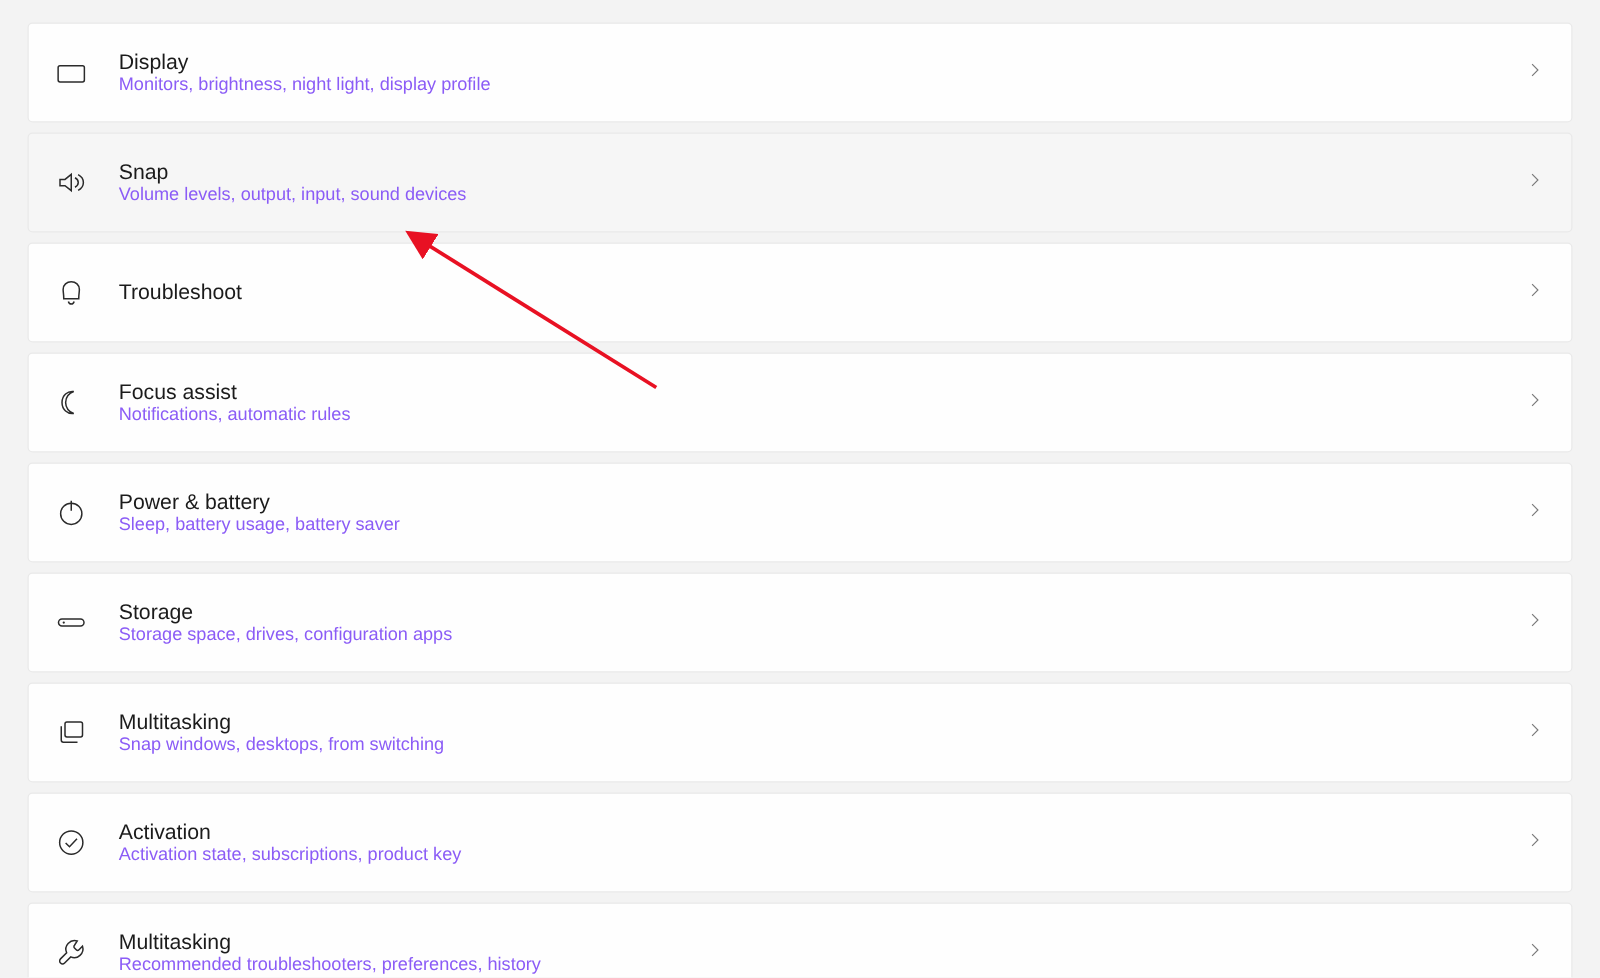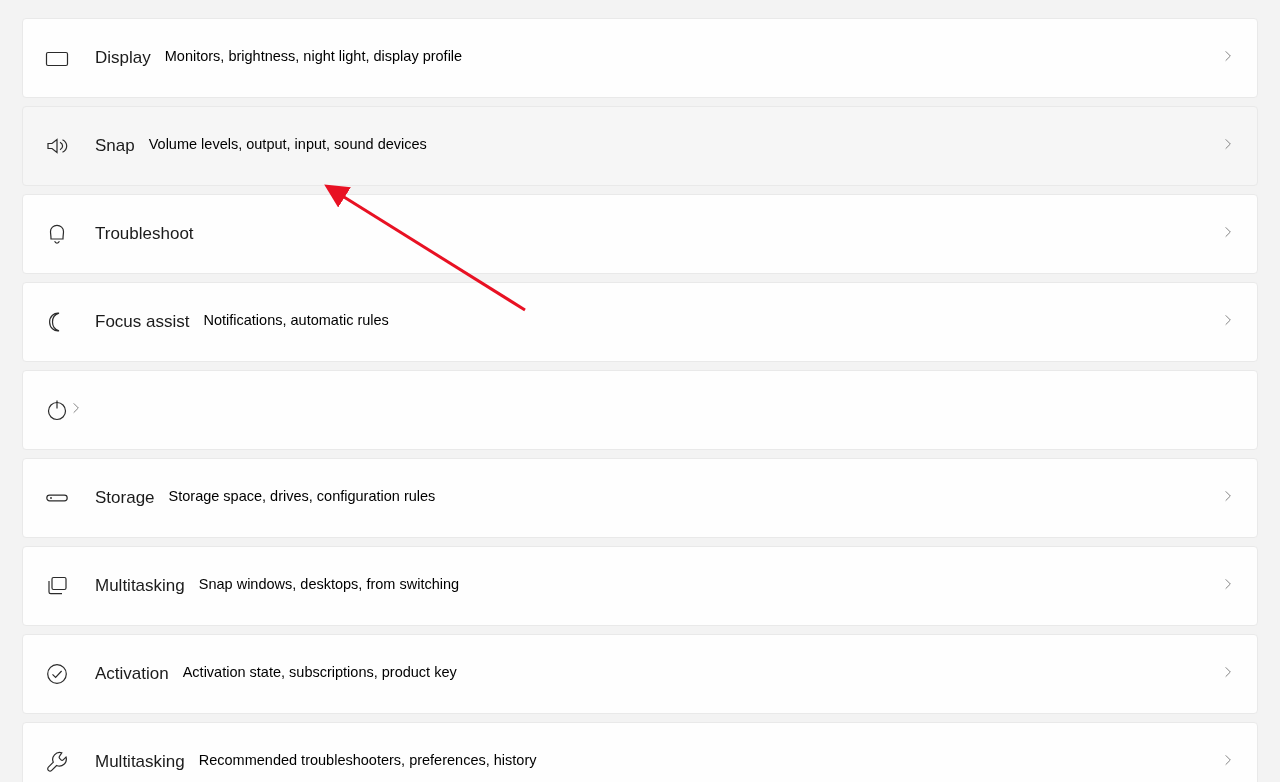--- a/index.html
+++ b/index.html
@@ -47,31 +47,31 @@
       width: 24px;
       height: 24px;
       stroke: #2b2b2b;
       fill: none;
       stroke-width: 1.2;
     }
     .item-text {
       margin-left: 26px;
       flex: 1;
       display: flex;
-      flex-direction: row;
-      gap: 14px;
+      flex-direction: column;
+      gap: 0;
     }
     .item-title {
       font-size: 17px;
       color: #1b1b1b;
       font-weight: 400;
     }
     .item-desc {
       font-size: 14.5px;
-      color: #000000;
+      color: #8b5cf6;
       font-weight: 400;
     }
     .item-chevron {
       flex-shrink: 0;
       color: #7a7a7a;
     }
     .item-chevron svg {
       width: 14px;
       height: 14px;
       stroke: #7a7a7a;
@@ -158,37 +158,41 @@
     </div>
   </div>
 
   <div class="settings-item">
     <div class="item-icon">
       <svg viewBox="0 0 24 24">
         <circle cx="12" cy="13" r="8.5"></circle>
         <line x1="12" y1="2.5" x2="12" y2="10.5"></line>
       </svg>
     </div>
+    <div class="item-text">
+      <span class="item-title">Power &amp; battery</span>
+      <span class="item-desc">Sleep, battery usage, battery saver</span>
+    </div>
     <div class="item-chevron">
       <svg viewBox="0 0 24 24">
           <polyline points="8 4 16 12 8 20"></polyline>
         </svg>
     </div>
   </div>
 
   <div class="settings-item">
     <div class="item-icon">
       <svg viewBox="0 0 24 24">
         <rect x="1.8" y="9.2" width="20.4" height="5.6" rx="2.8"></rect>
         <circle cx="6" cy="12" r="0.9" fill="#2b2b2b" stroke="none"></circle>
       </svg>
     </div>
     <div class="item-text">
       <span class="item-title">Storage</span>
-      <span class="item-desc">Storage space, drives, configuration rules</span>
+      <span class="item-desc">Storage space, drives, configuration apps</span>
     </div>
     <div class="item-chevron">
       <svg viewBox="0 0 24 24">
           <polyline points="8 4 16 12 8 20"></polyline>
         </svg>
     </div>
   </div>
 
   <div class="settings-item">
     <div class="item-icon">

